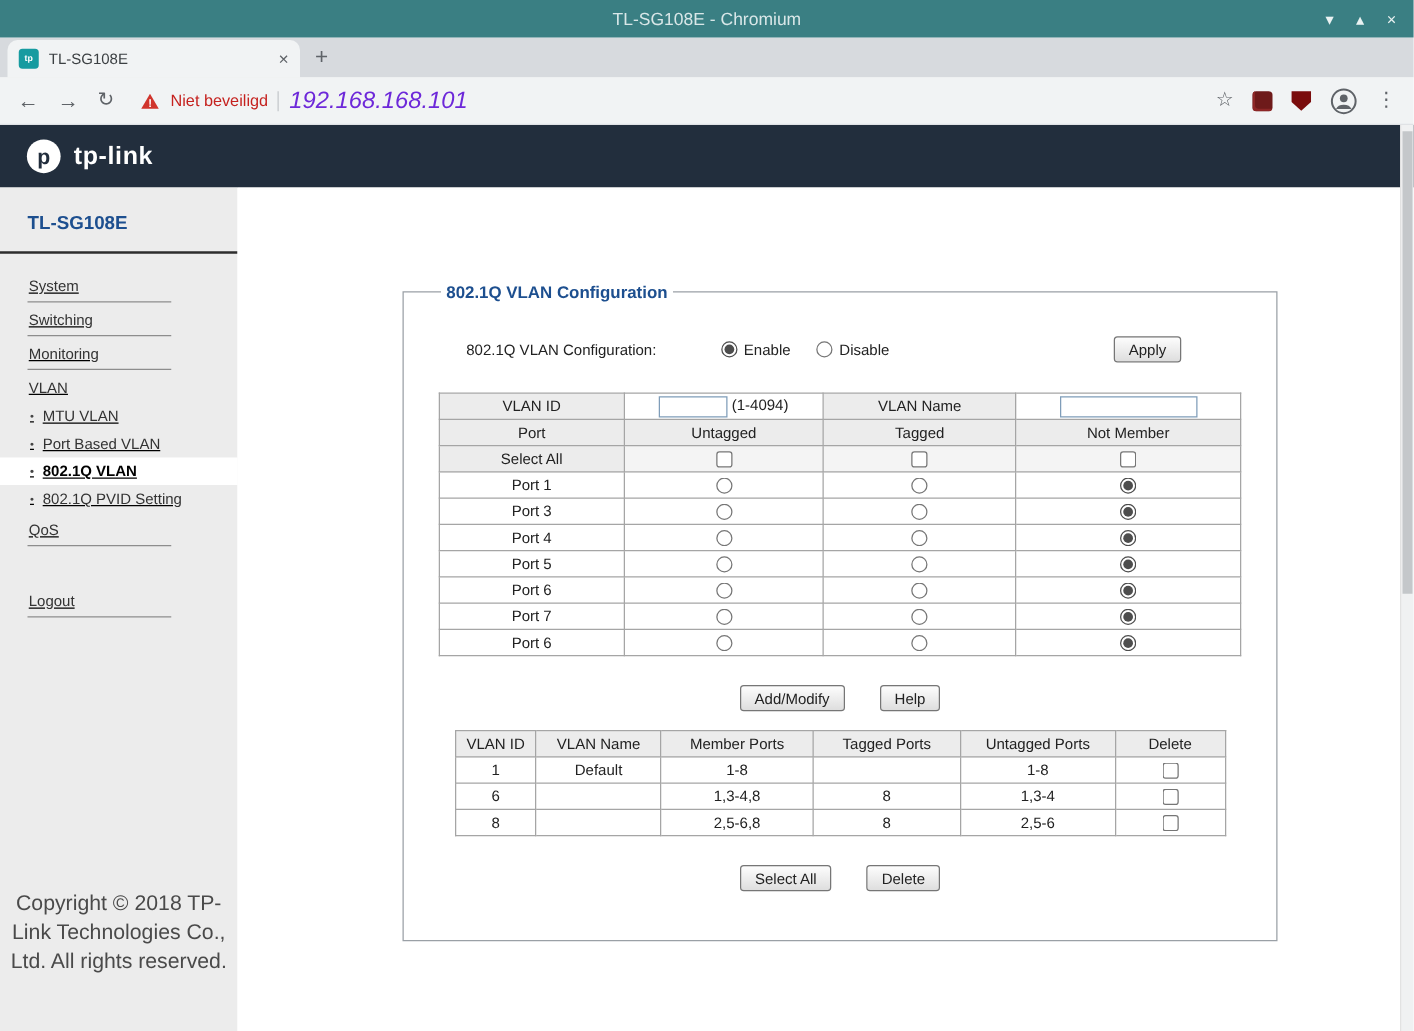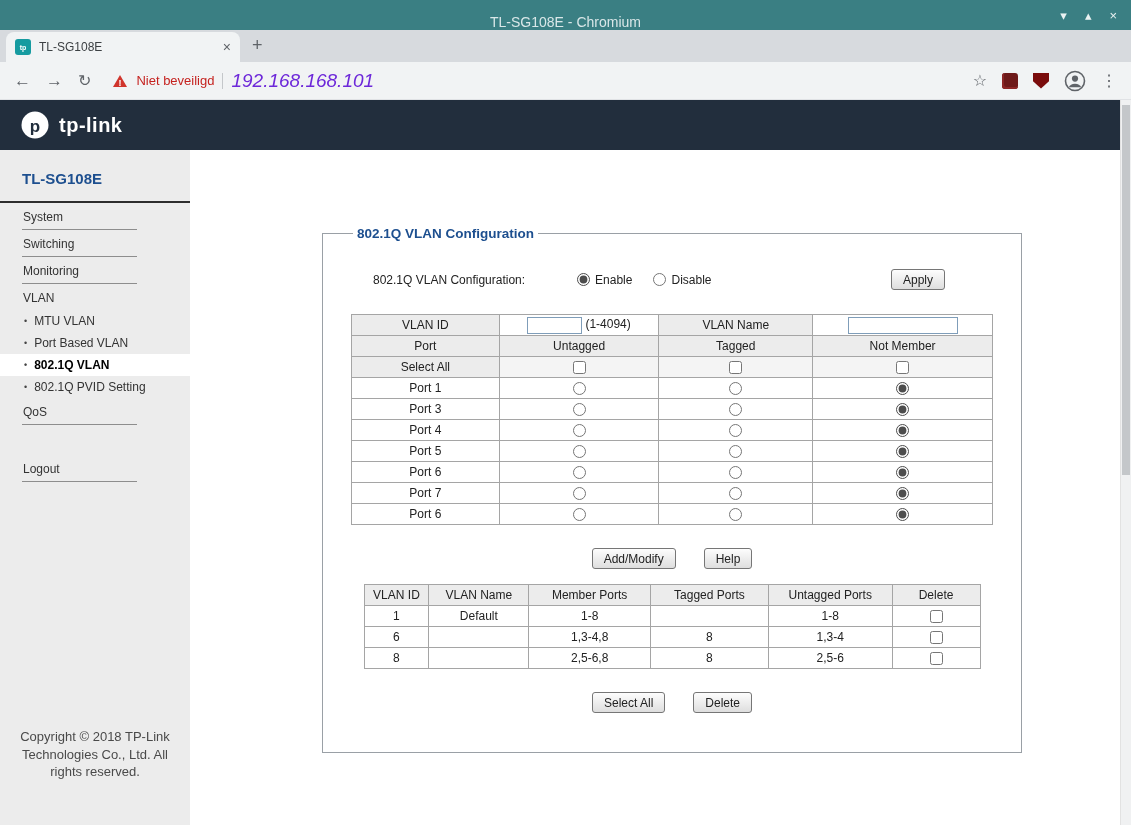--- a/index.html
+++ b/index.html
@@ -9,21 +9,21 @@
     font-size: 12px;
     background: #ffffff;
     overflow: hidden;
     position: relative;
   }
   input { accent-color: #4d4d4d; margin: 0; vertical-align: middle; }
 
   
   .titlebar {
     height: 30px; background: #3a7f83;
-    display: flex; align-items: flex-end; justify-content: center;
+    display: flex; align-items: center; justify-content: center;
     position: relative;
   }
   .win-title { color: #d9e7e8; font-size: 14px; }
   .win-controls {
     position: absolute; right: 14px; top: 0; height: 100%;
     display: flex; align-items: center; gap: 18px;
     color: #eaf2f2; font-size: 13px;
   }
   .win-controls span { cursor: pointer; line-height: 1; }
 
@@ -80,36 +80,36 @@
     display: flex; align-items: center; gap: 9px; padding-left: 20px;
   }
   .brand-text { color: #ffffff; font-size: 20px; font-weight: bold; letter-spacing: 0.5px; }
 
   
   .content { display: flex; height: 675px; }
 
   .sidebar { width: 190px; background: #ececec; position: relative; flex-shrink: 0; }
   .device-title { color: #1d4f8f; font-weight: bold; font-size: 15px; padding: 20px 0 0 22px; }
   .sidebar-divider { height: 2px; background: #2d2d2d; margin-top: 14px; }
-  .menu { margin-top: 0; }
+  .menu { margin-top: 12px; text-decoration: underline; }
   .nav-main {
     margin-left: 22px; width: 115px; padding: 7px 0 5px 1px;
     font-size: 12px; color: #333; cursor: pointer;
   }
   .nav-main.underline { border-bottom: 1px solid #8d8d8d; }
   .nav-main.gap { margin-top: 30px; }
   .nav-sub {
     padding: 4px 0 4px 24px; font-size: 12px; color: #333;
     display: flex; align-items: center; gap: 7px; cursor: pointer;
   }
   .nav-sub .bullet { font-size: 9px; line-height: 1; color: #444; }
   .nav-sub.selected { background: #ffffff; font-weight: bold; color: #000; }
   .copyright {
     position: absolute; bottom: 44px; left: 8px; width: 174px;
-    text-align: center; font-size: 13px; color: #4a4a4a; line-height: 1.35;
+    text-align: center; font-size: 17px; color: #4a4a4a; line-height: 1.35;
   }
 
   .main { flex: 1; background: #ffffff; position: relative; }
 
   fieldset.panel {
     position: absolute; left: 132px; top: 76px; width: 676px; height: 527px;
     border: 1px solid #9aa0a6; padding: 0 28px;
   }
   legend { color: #1d4f8f; font-weight: bold; font-size: 13.5px; padding: 0 4px; margin-left: 2px; }
 

